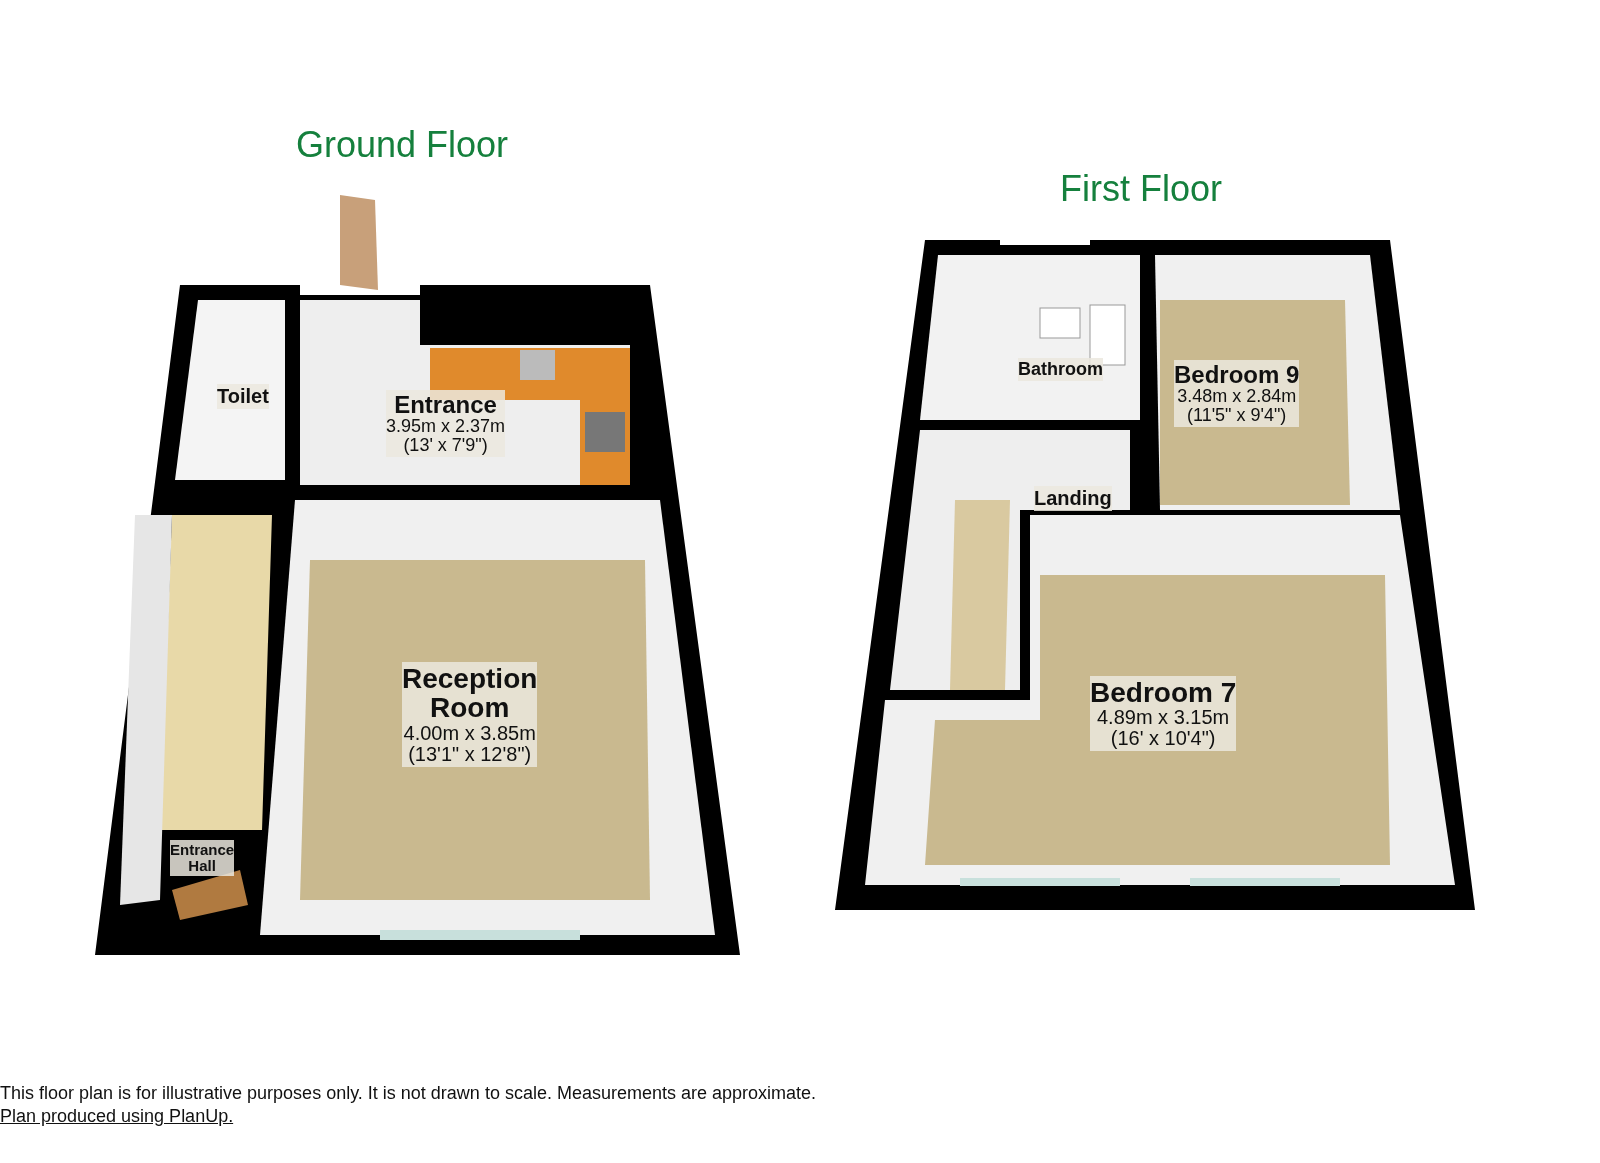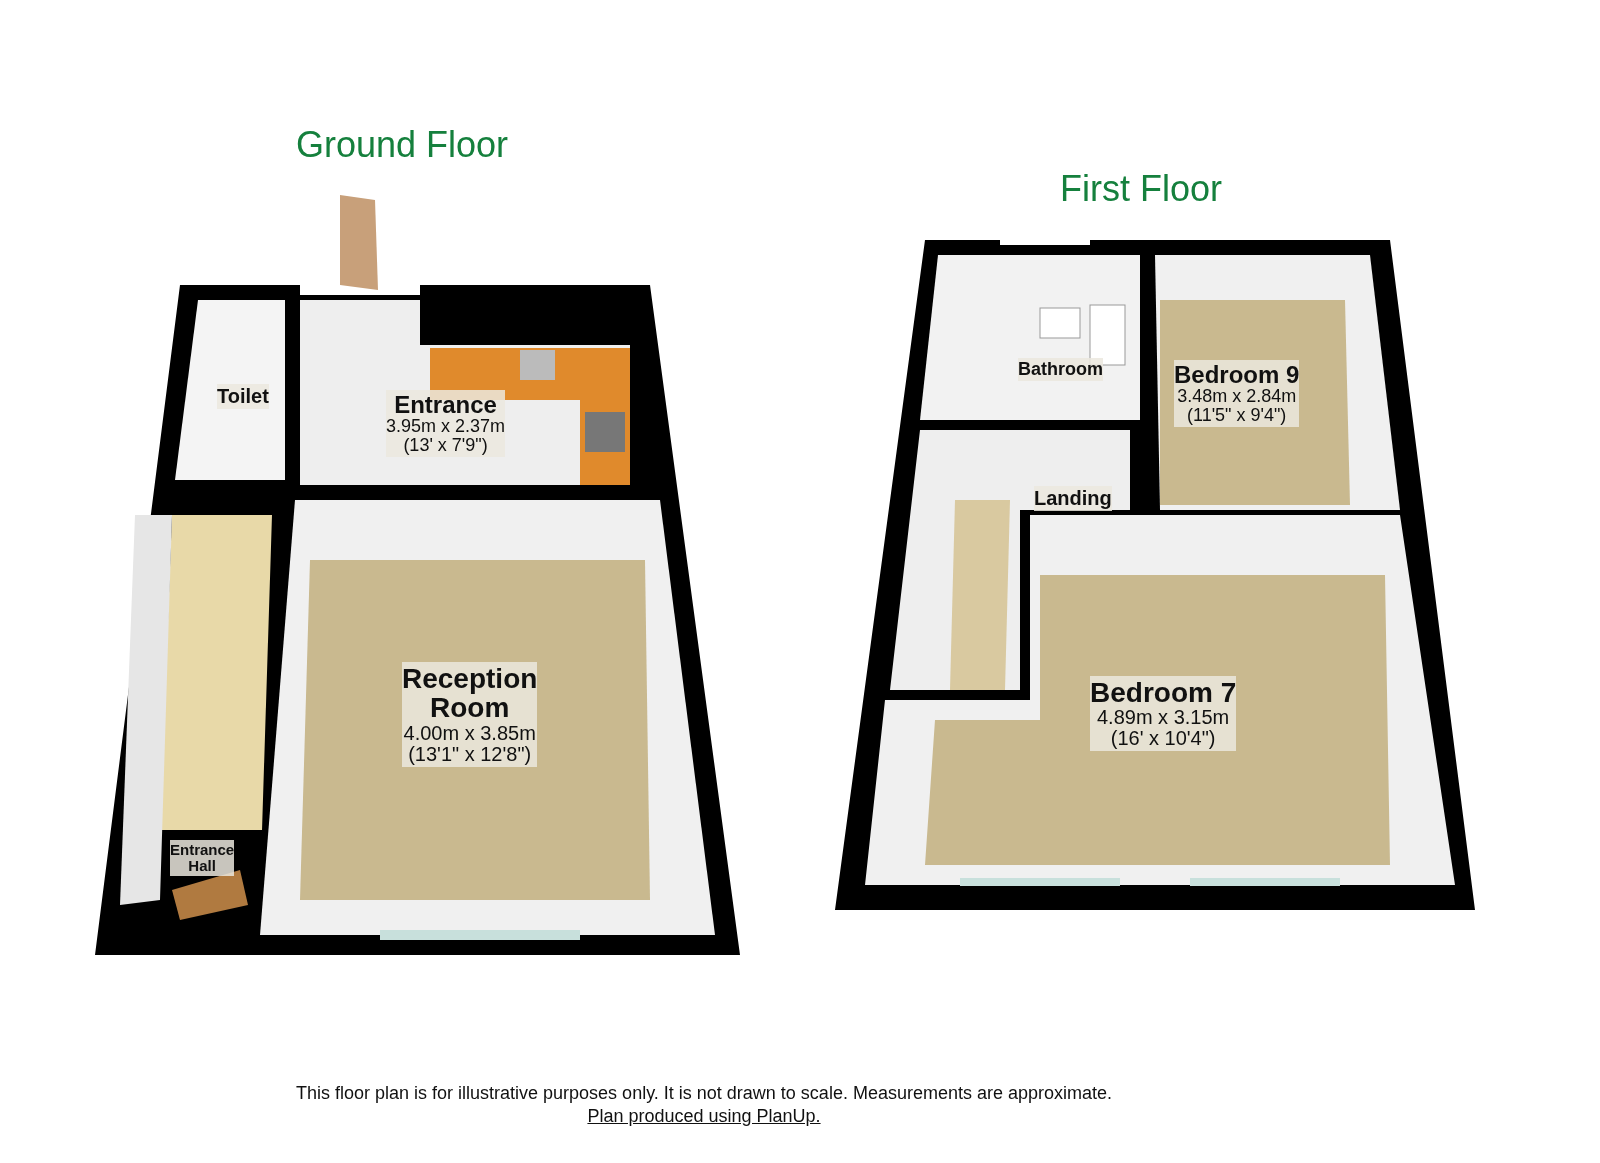--- a/index.html
+++ b/index.html
@@ -1,21 +1,21 @@
 <!DOCTYPE html>
 <html><head>
 <meta charset="utf-8">
 <style>
   html,body{margin:0;padding:0;background:#fff;}
   body{width:1600px;height:1163px;position:relative;overflow:hidden;font-family:"Liberation Sans",sans-serif;}
   .title{position:absolute;font-weight:normal;font-size:36px;color:#15803d;}
   .plan{position:absolute;left:0;top:0;width:1600px;height:1163px;}
   .label{position:absolute;background:rgba(235,232,222,0.85);text-align:center;color:#111;line-height:1.05;padding:2px 0;}
   .label .nm{font-weight:bold;}
-  .foot{position:absolute;left:0;width:1408px;text-align:center;font-size:18px;color:#111;}
+  .foot{position:absolute;left:0;width:1408px;text-align:left;font-size:18px;color:#111;}
 </style>
 </head>
 <body>
 
 <div class="title" style="left:296px;top:124px;">Ground Floor</div>
 <div class="title" style="left:1060px;top:168px;">First Floor</div>
 
 <svg class="plan" viewBox="0 0 1600 1163">
 
   <g>

